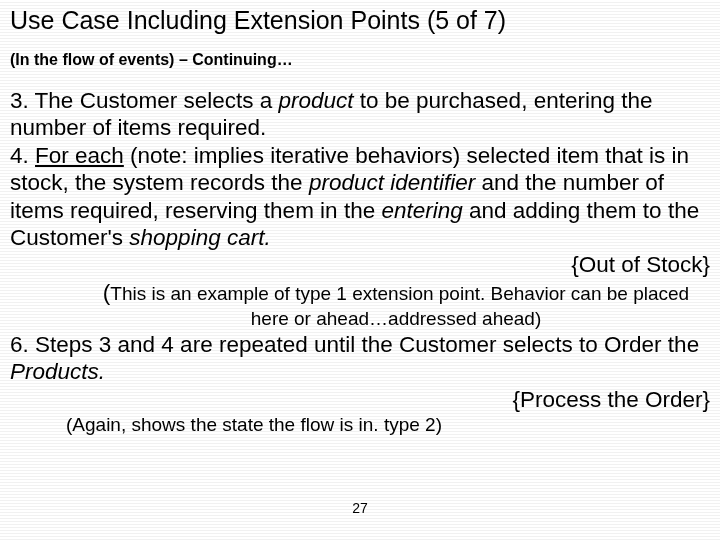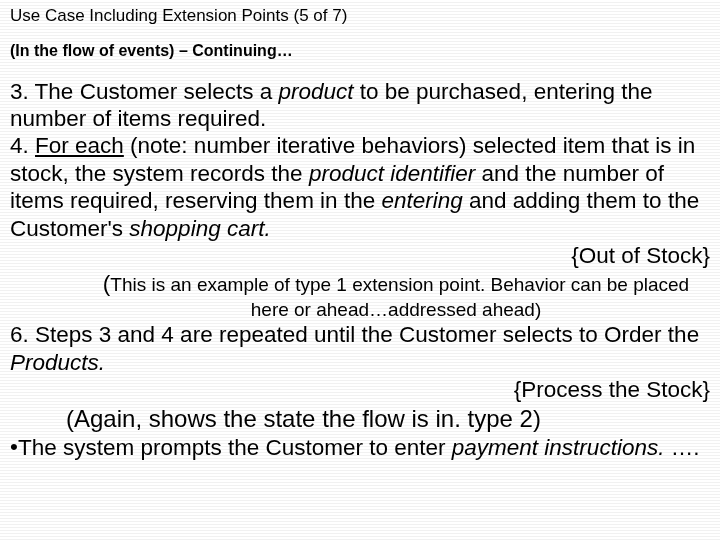--- a/index.html
+++ b/index.html
@@ -20,42 +20,42 @@
     padding: 6px 10px 0 10px;
     background-image: repeating-linear-gradient(
       to bottom,
       #ffffff 0px,
       #ffffff 2px,
       #f1f1f1 2px,
       #f1f1f1 3px
     );
   }
   .title {
-    font-size: 17px;
+    font-size: 25px;
     line-height: 1.15;
     margin: 0 0 16px 0;
   }
   .subtitle {
     font-size: 16px;
     font-weight: bold;
     margin: 4px 0 18px 0;
   }
   .body {
     font-size: 22.5px;
     line-height: 1.22;
   }
   .indent1 { padding-left: 28px; text-align: right; }
   .note {
     font-size: 19px;
     line-height: 1.25;
     padding-left: 72px;
     text-align: center;
   }
   .note2 {
-    font-size: 24px;
+    font-size: 19px;
     line-height: 1.25;
     padding-left: 56px;
   }
   .bullet {
     display: inline-block;
     vertical-align: middle;
     position: relative;
     top: -2px;
   }
   .pagenum {
@@ -77,36 +77,34 @@
   <div class="title">Use Case Including Extension Points (5 of 7)</div>
   <div class="subtitle">(In the flow of events) – Continuing…</div>
 
   <div class="body">
 
     <div>
       <span>3. The Customer selects a </span><i>product</i><span> to be purchased, entering the number of items required.</span>
     </div>
 
     <div>
-      <span>4. </span><u>For each</u><span> (note:  number iterative behaviors) selected item that is in stock, the system records the </span><i>product identifier</i><span> and the number of items required, reserving them in the </span><i>entering</i><span> and adding them to the Customer's </span><i>shopping cart.</i>
+      <span>4. </span><u>For each</u><span> (note:  implies iterative behaviors) selected item that is in stock, the system records the </span><i>product identifier</i><span> and the number of items required, reserving them in the </span><i>entering</i><span> and adding them to the Customer's </span><i>shopping cart.</i>
     </div>
 
     <div class="indent1">{Out of Stock}</div>
 
     <div class="note">
       <span style="font-size:22.5px">(</span><span>This is an example of type 1 extension point.  Behavior can be placed here or ahead…addressed ahead)</span>
     </div>
 
     <div>
       <span>6. Steps 3 and 4 are repeated until the Customer selects to Order the </span><i>Products.</i>
     </div>
 
-    <div class="indent1">{Process the Stock}</div>
+    <div class="indent1">{Process the Order}</div>
 
     <div class="note2">(Again, shows the state the flow is in. type 2)</div>
 
-    <div>
-      <span class="bullet">•</span><span>The system prompts the Customer to enter </span><i>payment instructions.</i><span> ….</span>
-    </div>
 
   </div>
 
+  <div class="pagenum">27</div>
 </div>
 
 </body></html>

